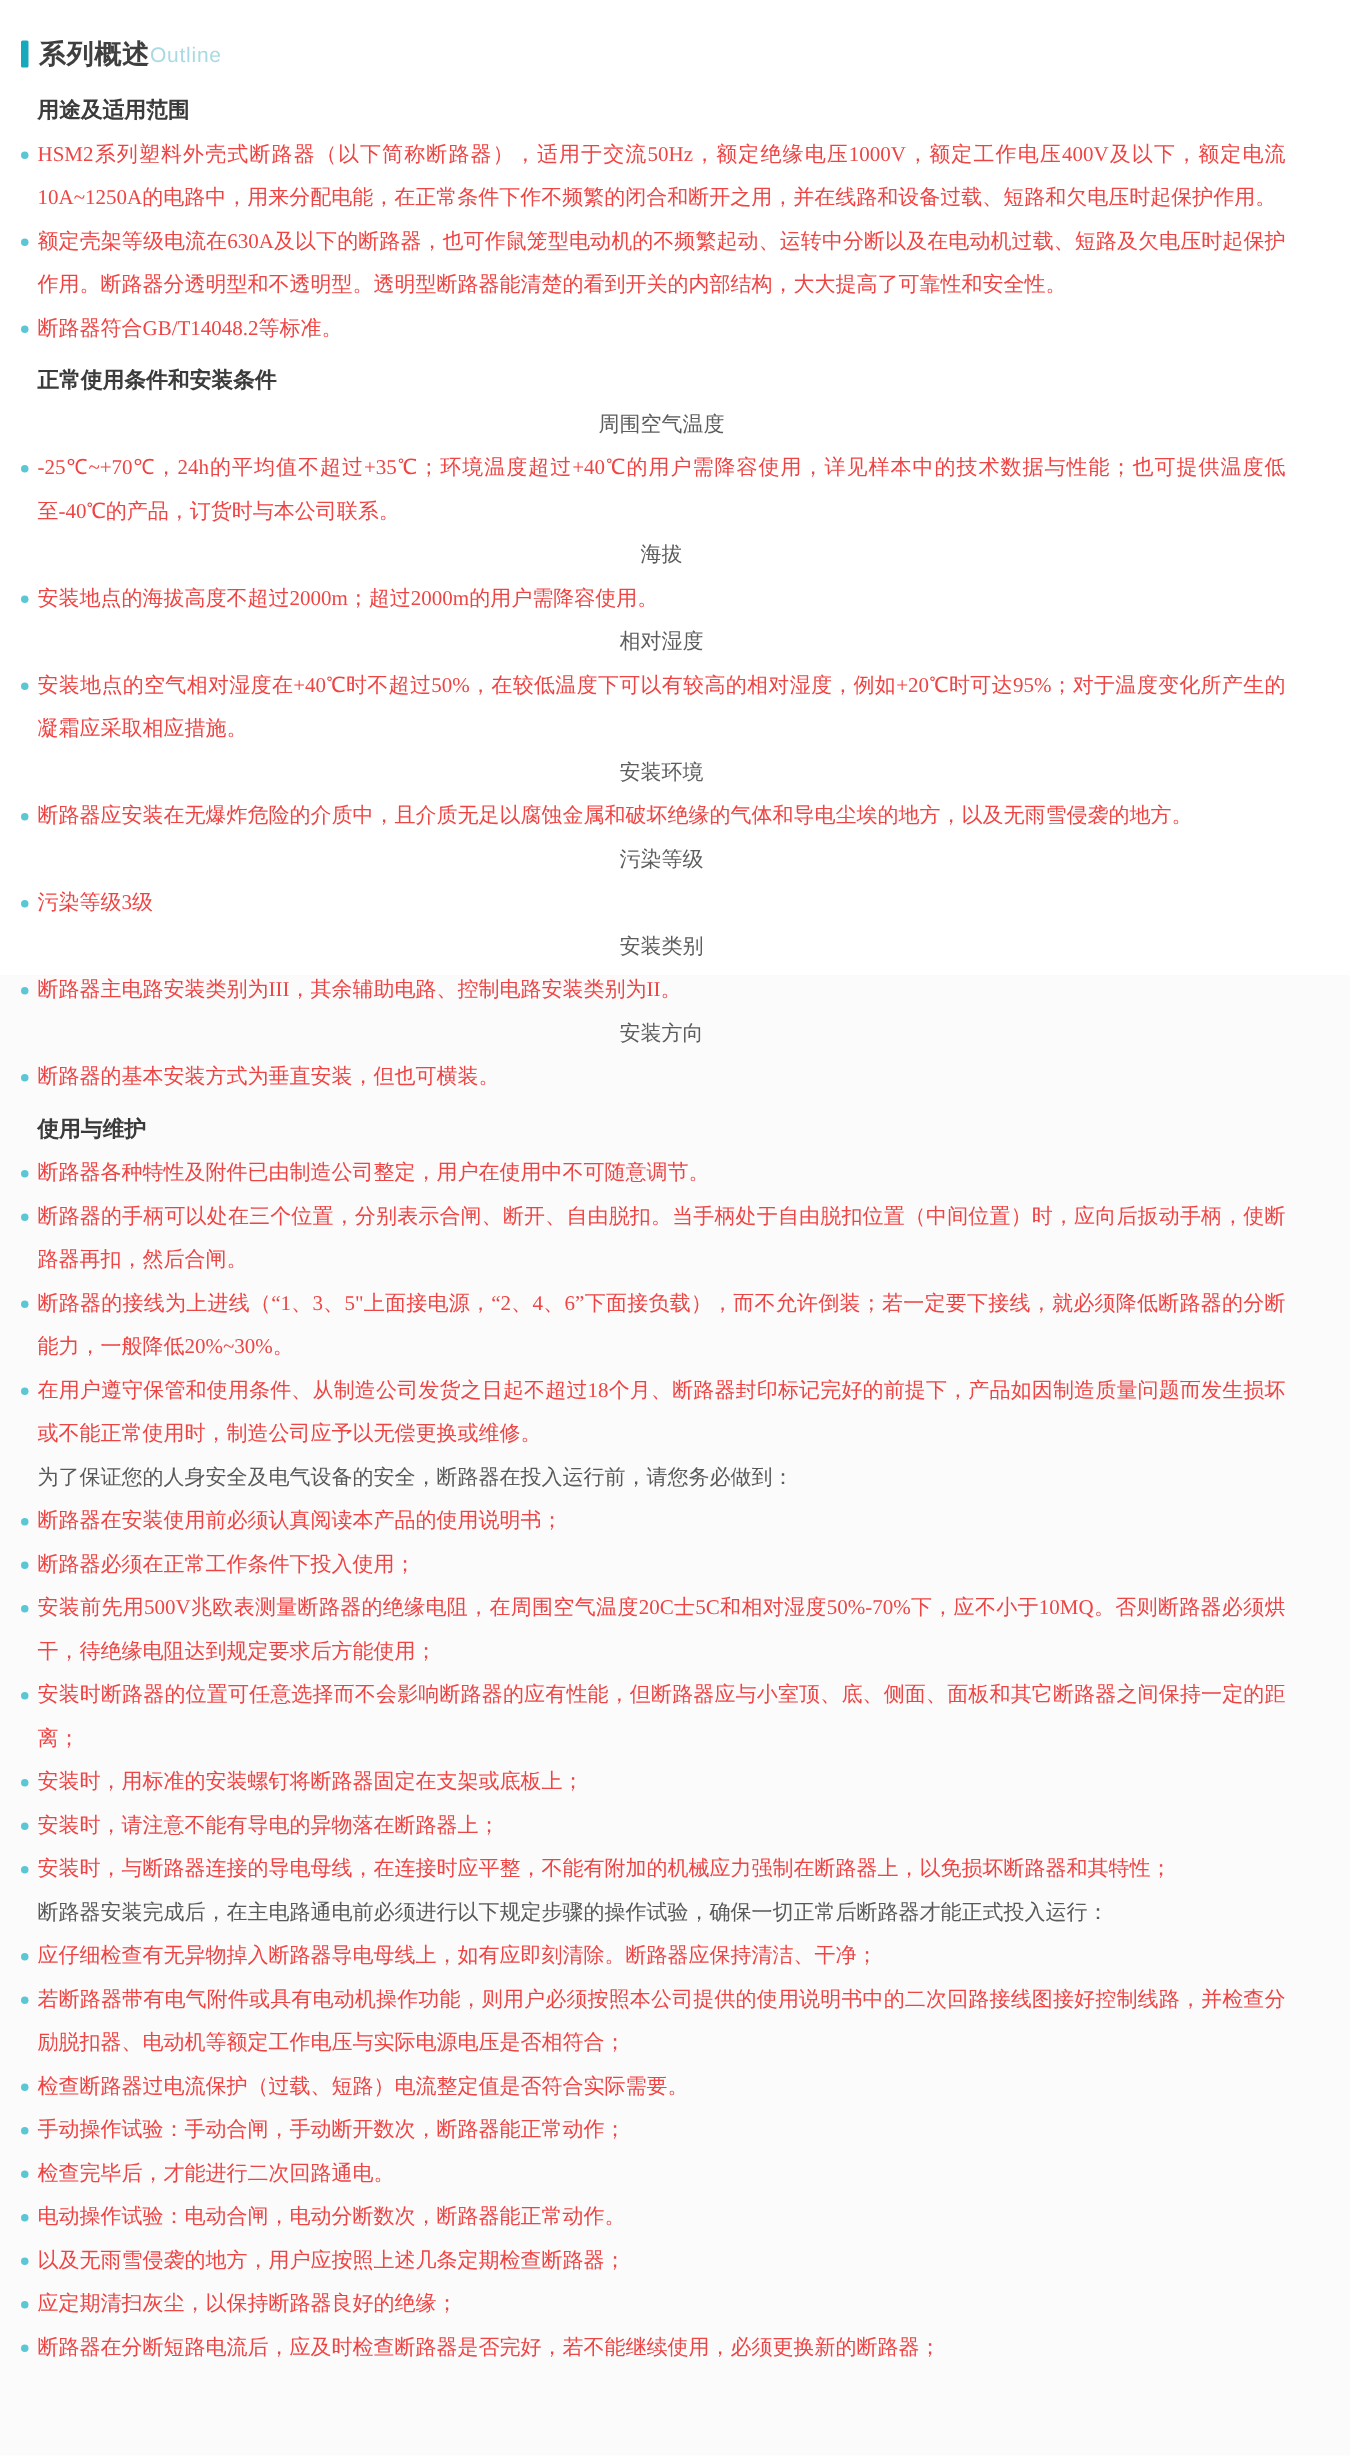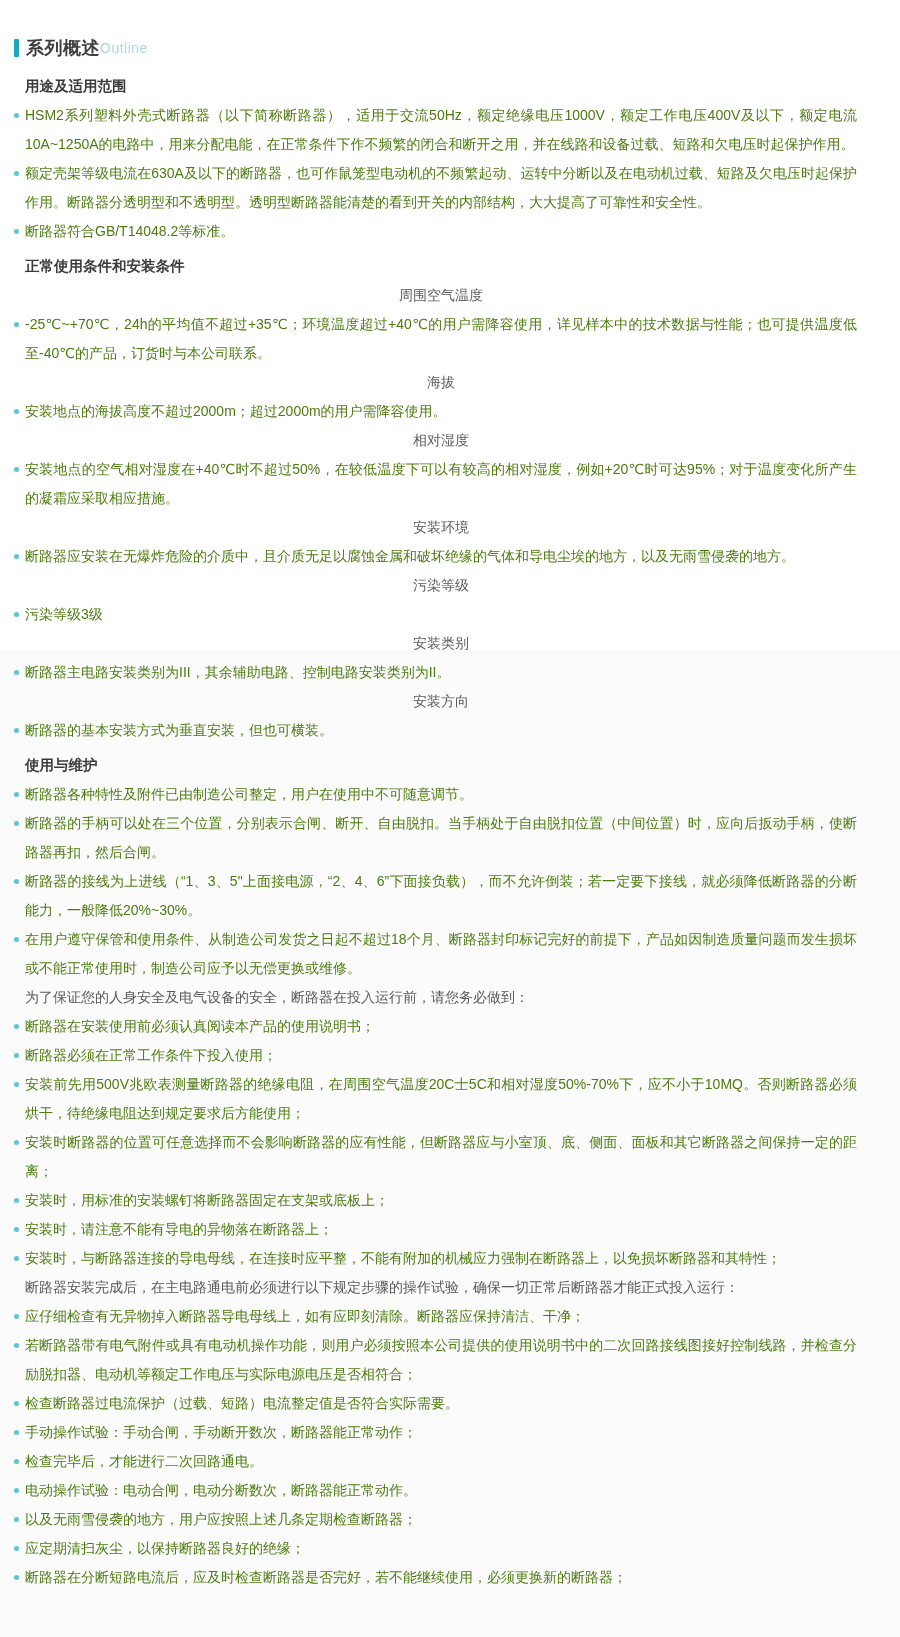--- a/index.html
+++ b/index.html
@@ -9,21 +9,21 @@
   body {
     width: 900px;
     min-height: 1637px;
     background: linear-gradient(to bottom, #ffffff 650px, #fbfbfc 650px);
     font-family: "Liberation Sans", "DejaVu Sans", sans-serif;
     color: #595959;
   }
   .page {
     width: 872px;
     box-sizing: border-box;
-    padding: 36px 0 30px 0;
+    padding: 24px 0 30px 0;
   }
   
   .header {
     display: flex;
     align-items: center;
     margin: 0 15px 10px 14px;
   }
   .accent-bar {
     width: 5px;
     height: 18px;
@@ -36,28 +36,29 @@
     color: #3f3f3f;
     letter-spacing: 0.5px;
   }
   .title-en {
     font-size: 14px;
     letter-spacing: 0.5px;
   }
   
   .content {
     margin: 12px 15px 0 0;
+    font-family: Liberation Serif, serif;
   }
   .block {
     position: relative;
     margin-left: 25px;
     font-size: 14px;
     line-height: 29px;
     text-align: justify;
-    color: #4d7c0f;
+    color: #ef4444;
   }
   .block.heading {
     font-weight: bold;
     color: #3b3b3b;
     margin-top: 6px;
     font-size: 14.5px;
     text-align: left;
   }
   .block.subheading {
     color: #5d5d5d;

